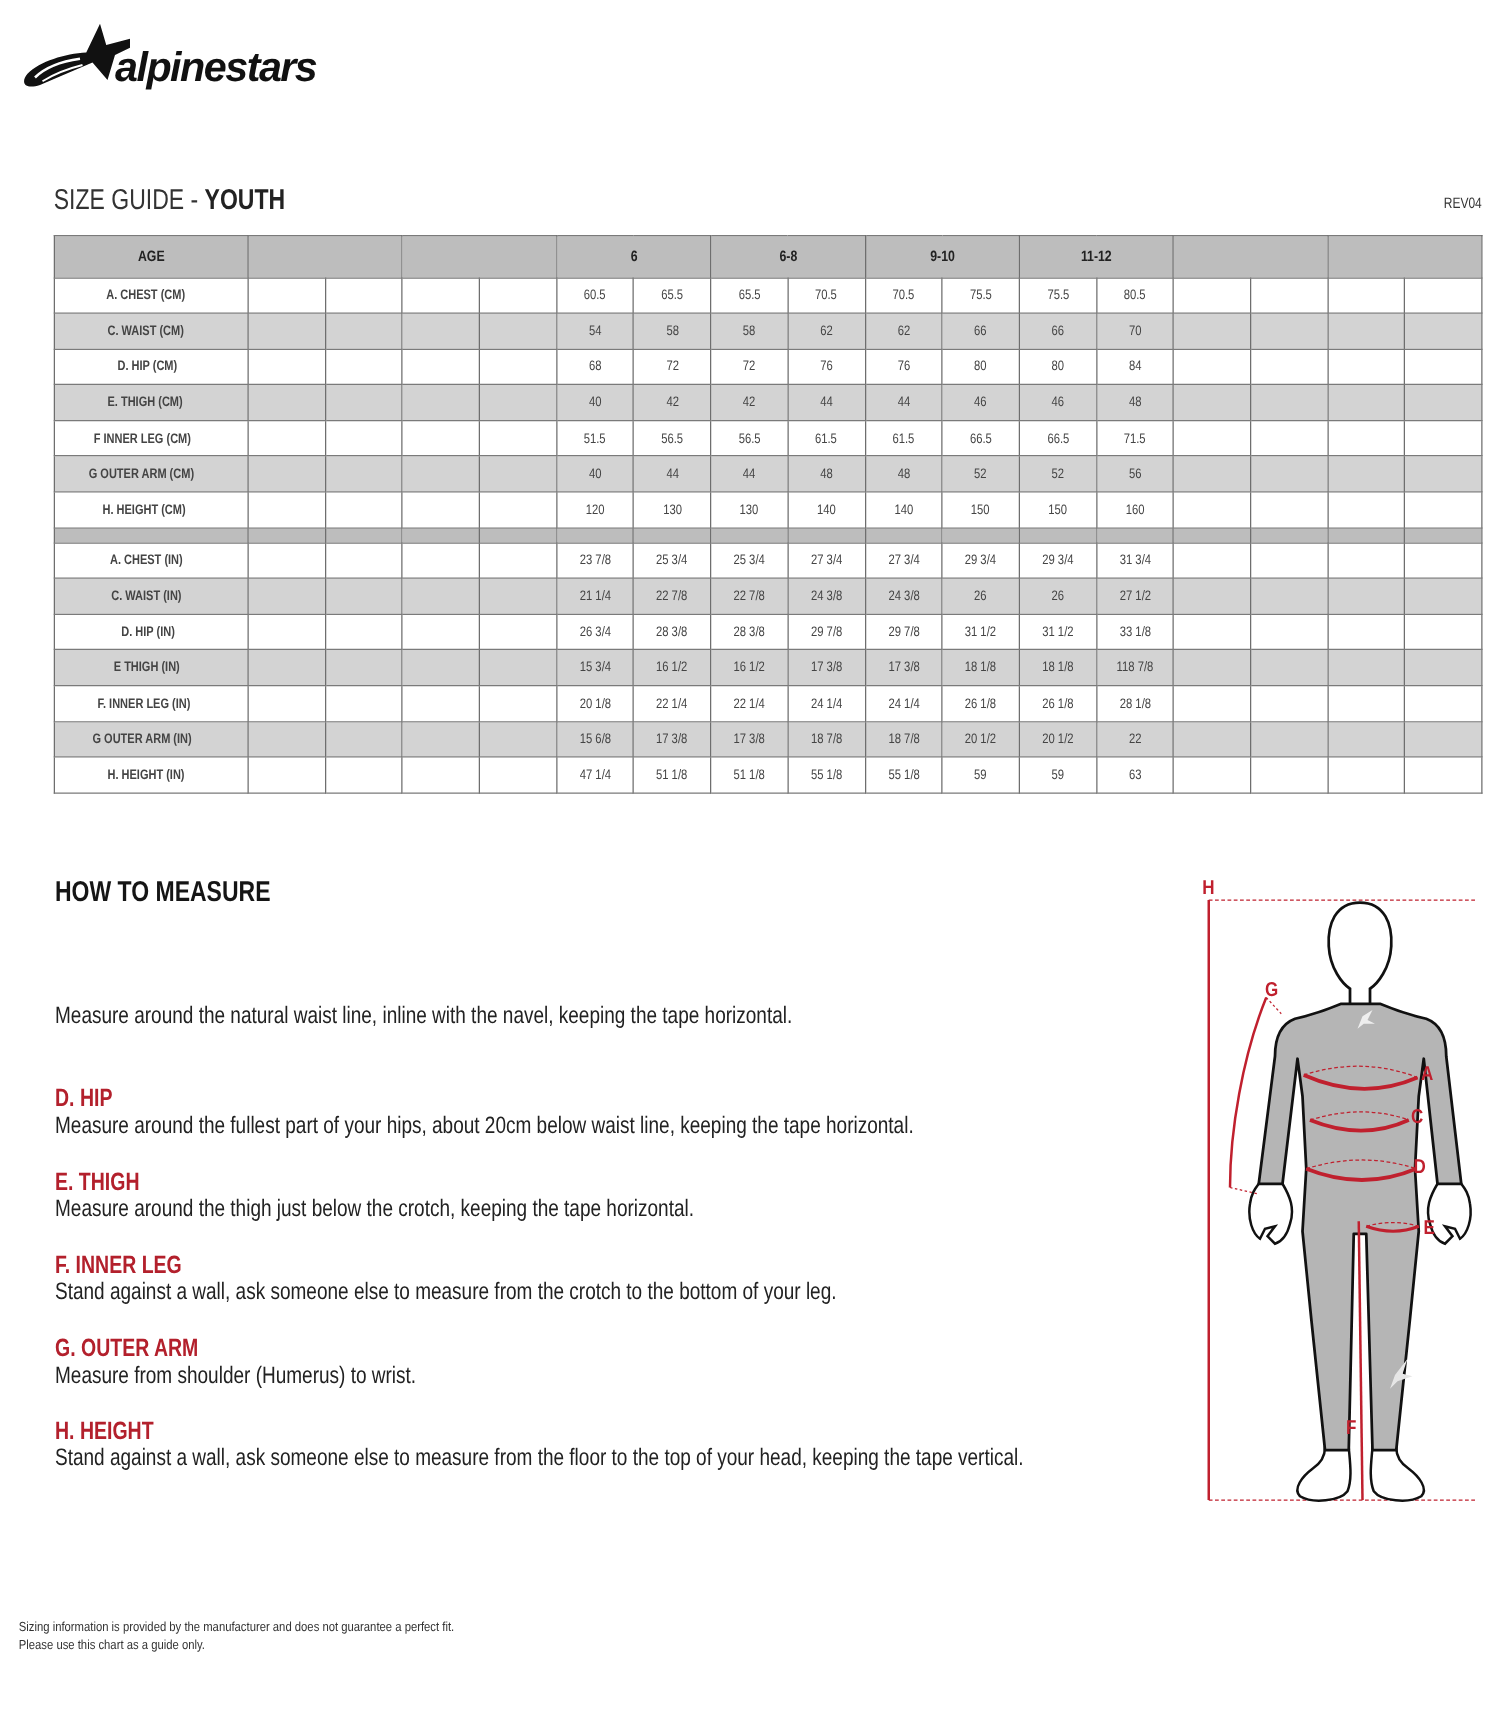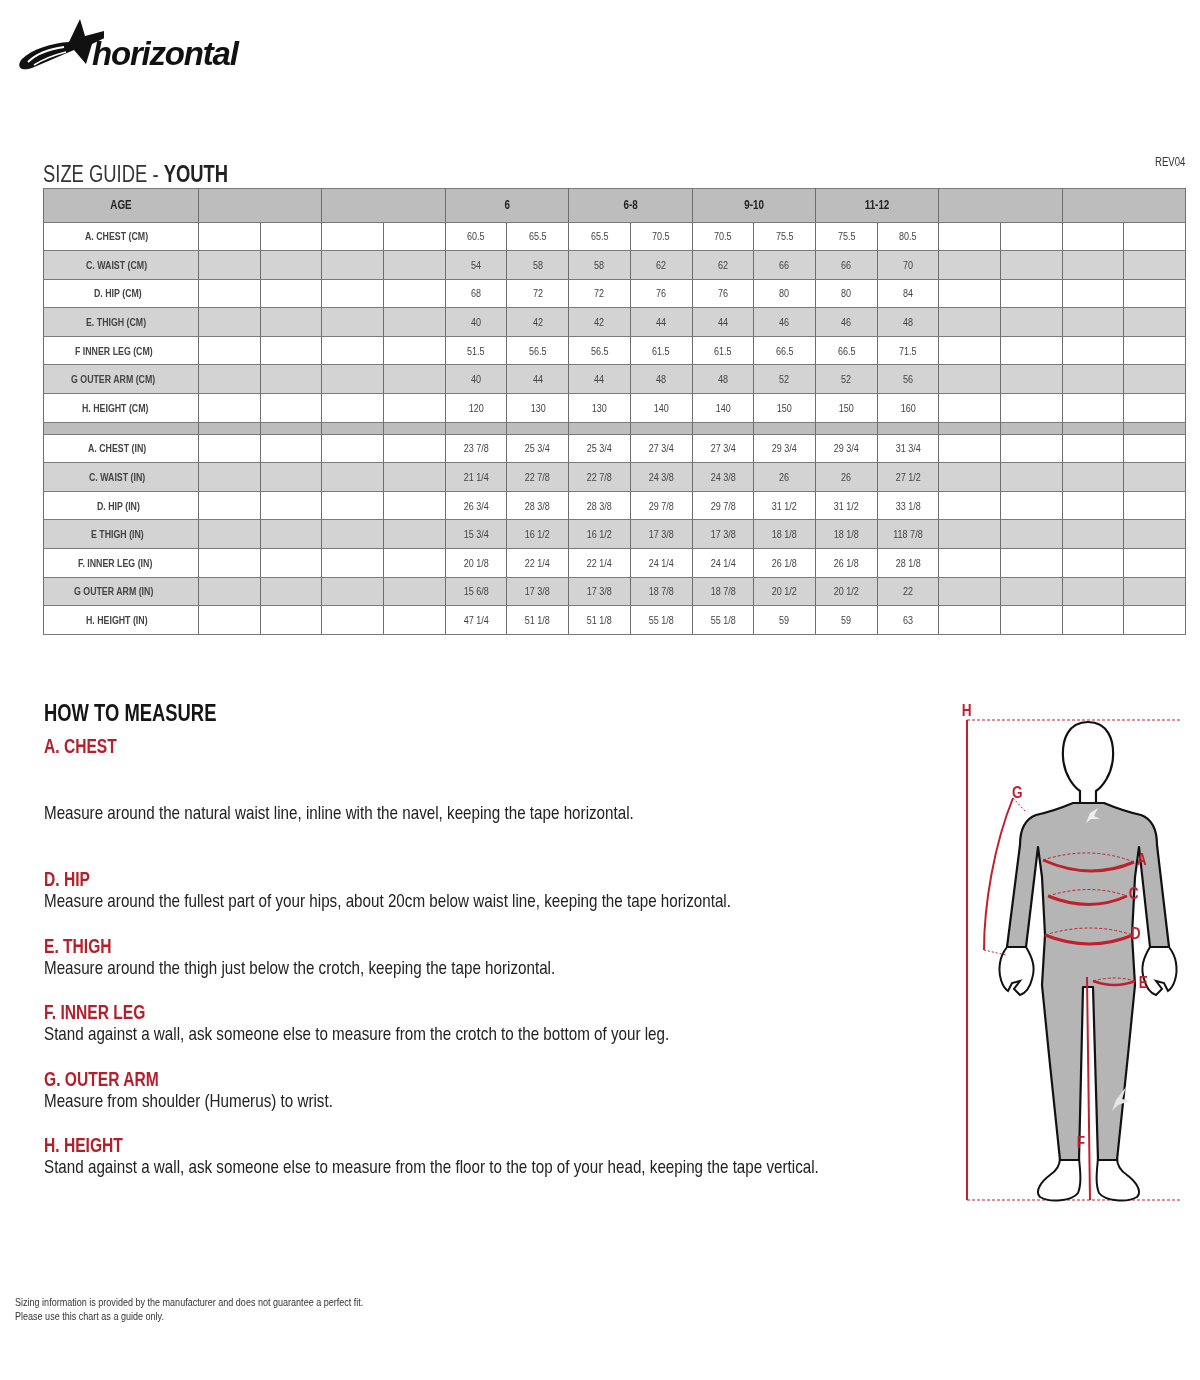--- a/index.html
+++ b/index.html
@@ -12,21 +12,21 @@
     
     .logo { position: absolute; left: 14px; top: 14px; width: 290px; height: 64px; }
     .logo svg { position: absolute; left: 0; top: 0; }
     .logo-text {
       position: absolute; left: 78px; top: 20px;
       font-family: "Liberation Sans", sans-serif; font-weight: bold; font-style: italic;
       font-size: 33px; letter-spacing: -1.2px; color: #111; line-height: 40px;
     }
 
     
-    .page-title { position: absolute; left: 43px; top: 145px; font-size: 23px; line-height: 28px; color: #333; margin-top: 15px; }
+    .page-title { position: absolute; left: 43px; top: 145px; font-size: 23px; line-height: 28px; color: #333; }
     .page-title .prefix { font-weight: normal; }
     .page-title .bold { font-weight: bold; color: #222; }
     .revision { position: absolute; left: 1155px; top: 155px; font-size: 12px; line-height: 14px; color: #333; }
 
     
     .size-table {
       position: absolute; left: 43px; top: 188px; width: 1142px;
       border-collapse: collapse; table-layout: fixed;
       border: 1px solid #8a8a8a;
     }
@@ -62,21 +62,21 @@
   </style>
 </head>
 <body>
 
 <div class="logo">
   <svg width="90" height="64" viewBox="0 0 90 64">
     <path d="M66,5 L71,22 L124,8 L78,30 L72,50 L60,36 L18,54 C6,58 2,52 8,45 C18,35 38,29 55,28 Z" fill="#111"></path>
     <path d="M14,48 C22,40 36,35 50,33" stroke="#fff" stroke-width="2" fill="none"></path>
     <path d="M20,51 C28,46 40,41 52,38" stroke="#fff" stroke-width="1.5" fill="none"></path>
   </svg>
-  <span class="logo-text">horizontal</span>
+  <span class="logo-text">alpinestars</span>
 </div>
 
 <div class="page-title">
   <span class="cond">
     <span class="prefix">SIZE GUIDE - </span><span class="bold">YOUTH</span>
   </span>
 </div>
 <div class="revision">
   <span class="cond">REV04</span>
 </div>
@@ -399,21 +399,20 @@
         <td><span class="cond-c"></span></td>
       </tr>
     </tbody>
 </table>
 
 <div class="htm-title">
   <span class="cond">HOW TO MEASURE</span>
 </div>
 
 <div class="htm-item" style="top:735px">
-  <div class="h"><span class="cond">A. CHEST</span></div>
 </div>
 <div class="htm-item" style="top:801.5px">
   <div class="t"><span class="cond">Measure around the natural waist line, inline with the navel, keeping the tape horizontal.</span></div>
 </div>
 <div class="htm-item" style="top:868px">
   <div class="h"><span class="cond">D. HIP</span></div>
   <div class="t"><span class="cond">Measure around the fullest part of your hips, about 20cm below waist line, keeping the tape horizontal.</span></div>
 </div>
 <div class="htm-item" style="top:934.5px">
   <div class="h"><span class="cond">E. THIGH</span></div>

